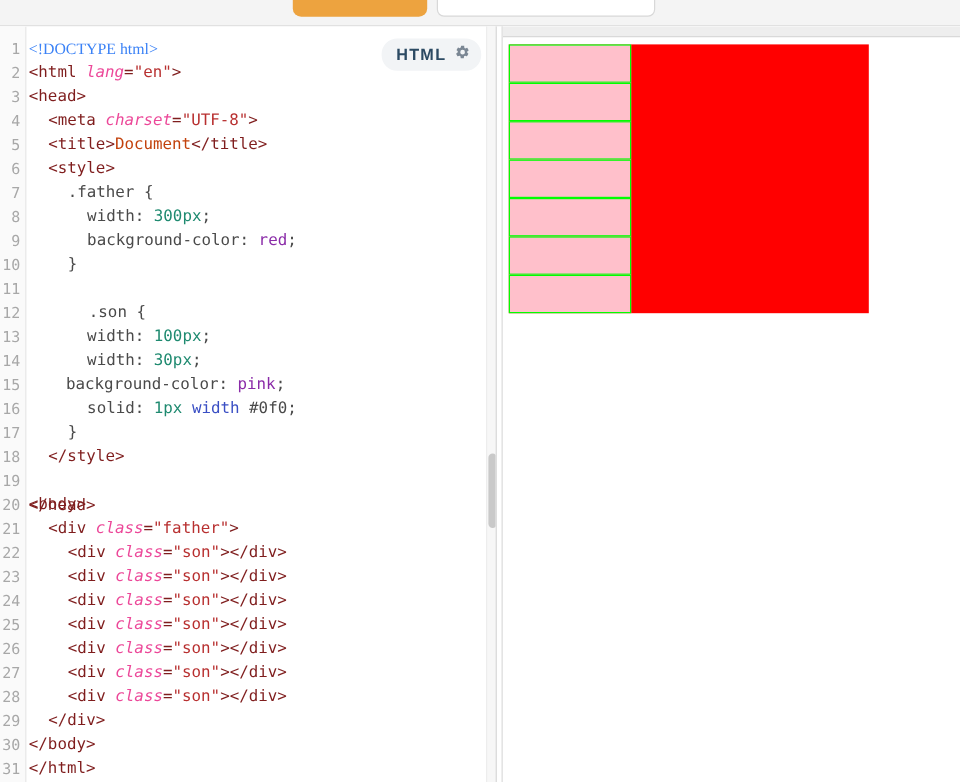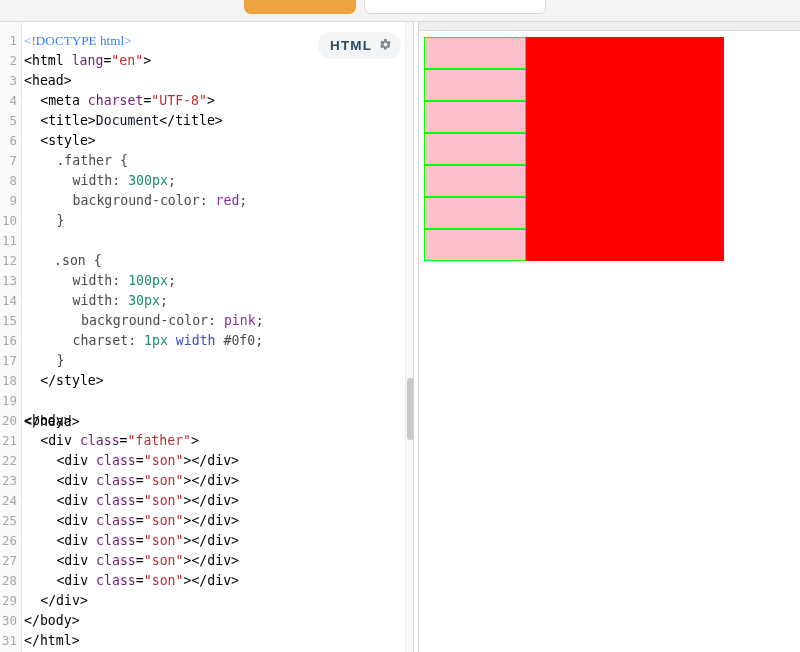--- a/index.html
+++ b/index.html
@@ -103,24 +103,24 @@
     height: 20px;
     line-height: 20px;
     white-space: pre;
     font-family: "DejaVu Sans Mono", monospace;
     font-size: 13.2px;
     color: #444444;
   }
 
   
   .t-doctype { color: #3b82f6; font-family: Liberation Serif, serif; }
-  .t-tag     { color: #000000; }
-  .t-attr    { color: #701a75; }
+  .t-tag     { color: #7f1d1d; }
+  .t-attr    { color: #ec4899; font-style: italic; }
   .t-str     { color: #b83030; }
-  .t-text    { color: #0f172a; }
+  .t-text    { color: #c2410c; }
   .t-sel     { color: #4a4a4a; }
   .t-prop    { color: #4a4a4a; }
   .t-num     { color: #1f8a70; }
   .t-kw      { color: #8a2ba8; }
   .t-kwb     { color: #3a4fc4; }
   .t-plain   { color: #4a4a4a; }
 
   
   .html-badge {
     position: absolute;
@@ -275,25 +275,25 @@
         <div class="code-line" style="top: 29px; left: 0px;"><span class="t-tag">&lt;html </span><span class="t-attr">lang</span><span class="t-tag">=</span><span class="t-str">"en"</span><span class="t-tag">&gt;</span></div>
         <div class="code-line" style="top: 49px; left: 0px;"><span class="t-tag">&lt;head&gt;</span></div>
         <div class="code-line" style="top: 69px; left: 16.2px;"><span class="t-tag">&lt;meta </span><span class="t-attr">charset</span><span class="t-tag">=</span><span class="t-str">"UTF-8"</span><span class="t-tag">&gt;</span></div>
         <div class="code-line" style="top: 89px; left: 16.2px;"><span class="t-tag">&lt;title&gt;</span><span class="t-text">Document</span><span class="t-tag">&lt;/title&gt;</span></div>
         <div class="code-line" style="top: 109px; left: 16.2px;"><span class="t-tag">&lt;style&gt;</span></div>
         <div class="code-line" style="top: 129px; left: 32.4px;"><span class="t-sel">.father {</span></div>
         <div class="code-line" style="top: 149px; left: 48.6px;"><span class="t-prop">width: </span><span class="t-num">300px</span><span class="t-plain">;</span></div>
         <div class="code-line" style="top: 169px; left: 48.6px; text-align: right;"><span class="t-prop">background-color: </span><span class="t-kw">red</span><span class="t-plain">;</span></div>
         <div class="code-line" style="top: 189px; left: 32.4px;"><span class="t-plain">}</span></div>
         <div class="code-line" style="top: 209px; left: 0px;"></div>
-        <div class="code-line" style="top: 229px; left: 30px;"><span class="t-sel">.son {</span></div>
+        <div class="code-line" style="top: 229px; left: 50px;"><span class="t-sel">.son {</span></div>
         <div class="code-line" style="top: 249px; left: 48.6px;"><span class="t-prop">width: </span><span class="t-num">100px</span><span class="t-plain">;</span></div>
         <div class="code-line" style="top: 269px; left: 48.6px;"><span class="t-prop">width: </span><span class="t-num">30px</span><span class="t-plain">;</span></div>
-        <div class="code-line" style="top: 289px; left: 57px;"><span class="t-prop">background-color: </span><span class="t-kw">pink</span><span class="t-plain">;</span></div>
-        <div class="code-line" style="top: 309px; left: 48.6px;"><span class="t-prop">charset: </span><span class="t-num">1px </span><span class="t-kwb">width </span><span class="t-plain">#0f0;</span></div>
+        <div class="code-line" style="top: 289px; left: 31px;"><span class="t-prop">background-color: </span><span class="t-kw">pink</span><span class="t-plain">;</span></div>
+        <div class="code-line" style="top: 309px; left: 48.6px;"><span class="t-prop">solid: </span><span class="t-num">1px </span><span class="t-kwb">width </span><span class="t-plain">#0f0;</span></div>
         <div class="code-line" style="top: 329px; left: 32.4px;"><span class="t-plain">}</span></div>
         <div class="code-line" style="top: 349px; left: 16.2px;"><span class="t-tag">&lt;/style&gt;</span></div>
         <div class="code-line" style="top: 390px; left: 0px;"><span class="t-tag">&lt;/head&gt;</span></div>
         <div class="code-line" style="top: 389px; left: 0px;"><span class="t-tag">&lt;body&gt;</span></div>
         <div class="code-line" style="top: 409px; left: 16.2px;"><span class="t-tag">&lt;div </span><span class="t-attr">class</span><span class="t-tag">=</span><span class="t-str">"father"</span><span class="t-tag">&gt;</span></div>
         <div class="code-line" style="top: 429px; left: 32.4px;"><span class="t-tag">&lt;div </span><span class="t-attr">class</span><span class="t-tag">=</span><span class="t-str">"son"</span><span class="t-tag">&gt;&lt;/div&gt;</span></div>
         <div class="code-line" style="top: 449px; left: 32.4px;"><span class="t-tag">&lt;div </span><span class="t-attr">class</span><span class="t-tag">=</span><span class="t-str">"son"</span><span class="t-tag">&gt;&lt;/div&gt;</span></div>
         <div class="code-line" style="top: 469px; left: 32.4px;"><span class="t-tag">&lt;div </span><span class="t-attr">class</span><span class="t-tag">=</span><span class="t-str">"son"</span><span class="t-tag">&gt;&lt;/div&gt;</span></div>
         <div class="code-line" style="top: 489px; left: 32.4px;"><span class="t-tag">&lt;div </span><span class="t-attr">class</span><span class="t-tag">=</span><span class="t-str">"son"</span><span class="t-tag">&gt;&lt;/div&gt;</span></div>
         <div class="code-line" style="top: 509px; left: 32.4px;"><span class="t-tag">&lt;div </span><span class="t-attr">class</span><span class="t-tag">=</span><span class="t-str">"son"</span><span class="t-tag">&gt;&lt;/div&gt;</span></div>

